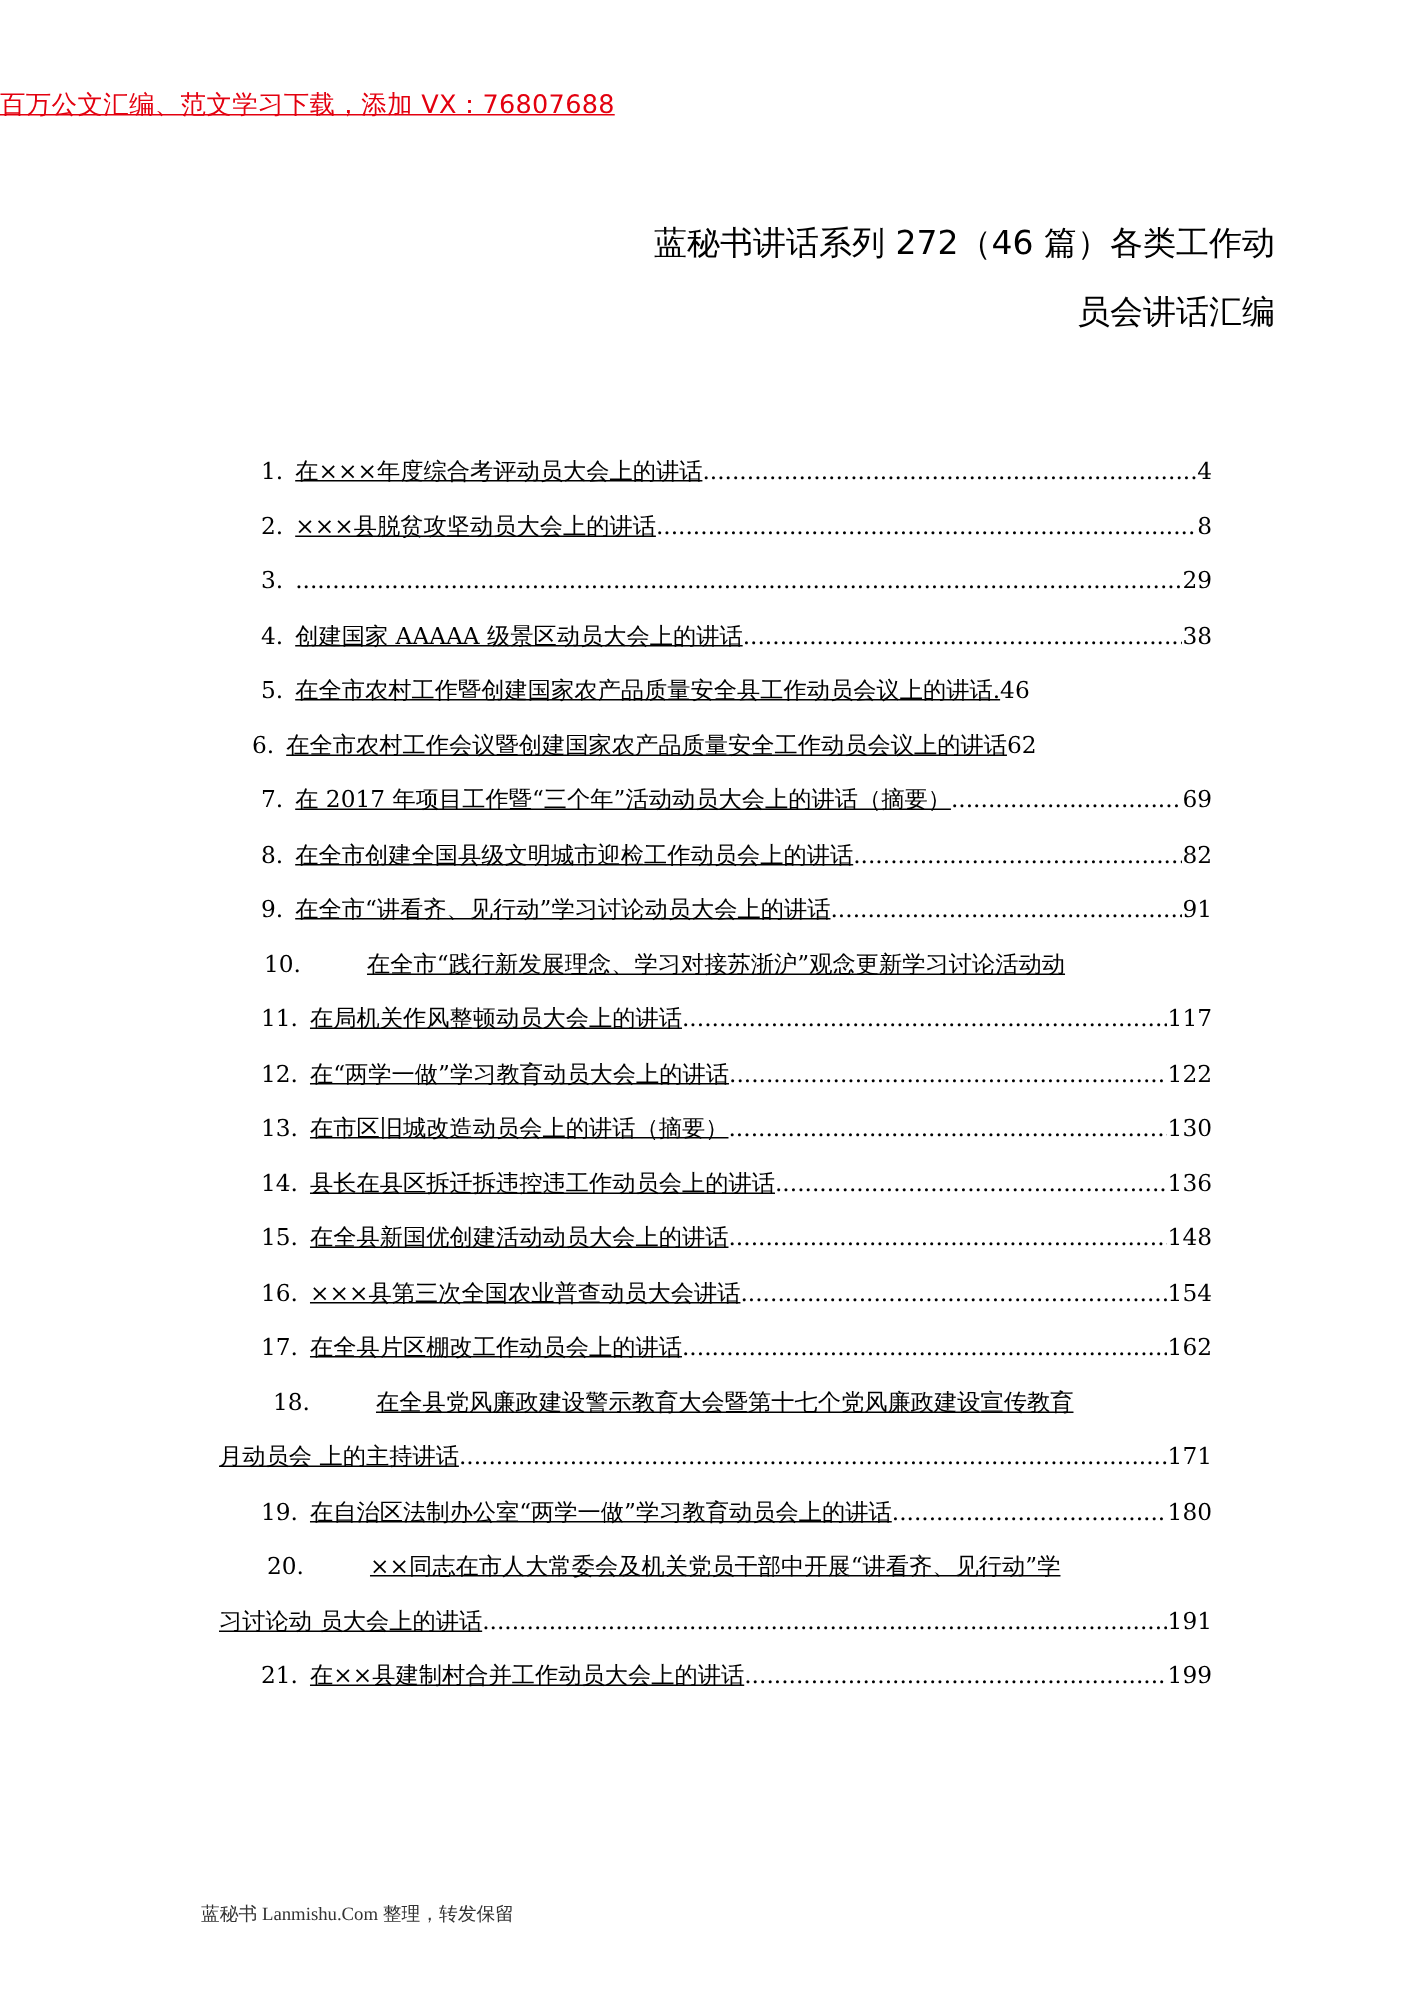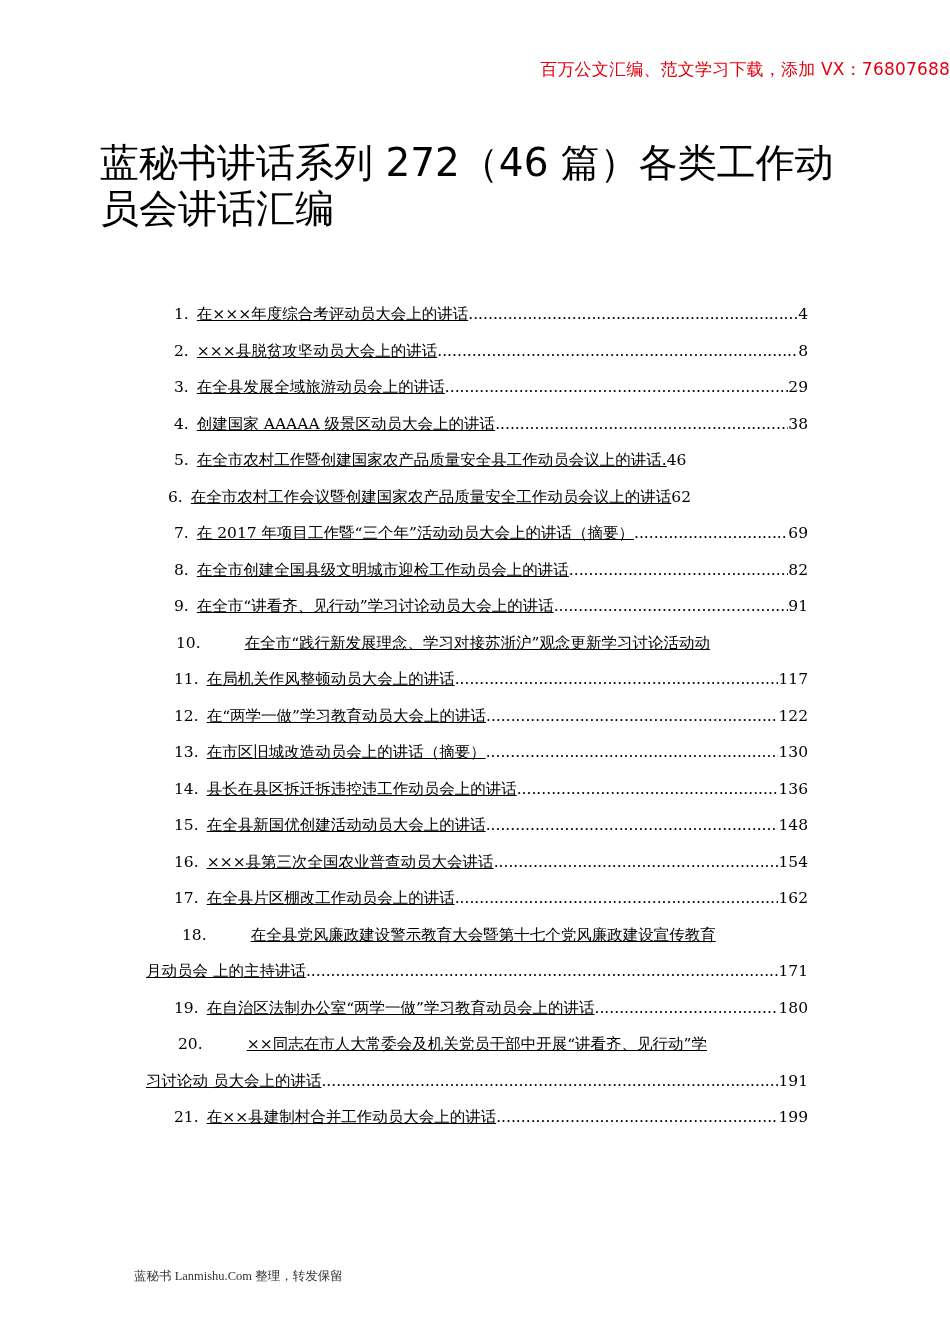--- a/index.html
+++ b/index.html
@@ -1,18 +1,18 @@
 <!DOCTYPE html>
 <html><head>
   <meta charset="utf-8">
   <style>
     html, body { margin: 0; padding: 0; background: #ffffff; }
     body { width: 950px; height: 1344px; position: relative; overflow: hidden; font-family: "DejaVu Serif", "Liberation Serif", serif; color: #000; }
-    .banner { position: absolute; top: 58px; left: 0; width: 950px; text-align: right; font-family: "DejaVu Sans", "Liberation Sans", sans-serif; font-size: 17px; color: #e3000f; letter-spacing: 0.2px; }
-    .title { position: absolute; top: 140px; left: 100px; width: 750px; text-align: left; font-family: "DejaVu Sans", "Liberation Sans", sans-serif; font-size: 39px; line-height: 46px; color: #000; }
+    .banner { position: absolute; top: 58px; left: 0; width: 950px; text-align: left; font-family: "DejaVu Sans", "Liberation Sans", sans-serif; font-size: 17px; color: #e3000f; letter-spacing: 0.2px; text-decoration: underline; }
+    .title { position: absolute; top: 140px; left: 100px; width: 750px; text-align: right; font-family: "DejaVu Sans", "Liberation Sans", sans-serif; font-size: 22px; line-height: 46px; color: #000; }
     .toc { position: absolute; top: 296px; left: 146px; width: 662px; }
     .entry { font-size: 15.5px; line-height: 36.5px; height: 36.5px; display: flex; align-items: baseline; white-space: nowrap; }
     .entry .num { margin-right: 8px; }
     .entry .text { flex: 0 0 auto; text-decoration: underline; }
     .entry .dots { flex: 1 1 auto; overflow: hidden; letter-spacing: 0px; }
     .entry .dots::after { content: "......................................................................................................................................................................................................................"; }
     .entry .page { flex: 0 0 auto; }
     .entry.single { padding-left: 28px; }
     .entry.two { padding-left: 28px; gap: 36px; }
     .entry.cont { padding-left: 0; }
@@ -36,21 +36,20 @@
       <span class="page">4</span>
     </div>
   <div class="entry single">
       <span class="num">2.</span>
       <span class="text">×××县脱贫攻坚动员大会上的讲话</span>
       <span class="dots"></span>
       <span class="page">8</span>
     </div>
   <div class="entry single">
       <span class="num">3.</span>
-      <span class="text">在全县发展全域旅游动员会上的讲话</span>
       <span class="dots"></span>
       <span class="page">29</span>
     </div>
   <div class="entry single">
       <span class="num">4.</span>
       <span class="text">创建国家  AAAAA 级景区动员大会上的讲话</span>
       <span class="dots"></span>
       <span class="page">38</span>
     </div>
   <div class="entry single">

